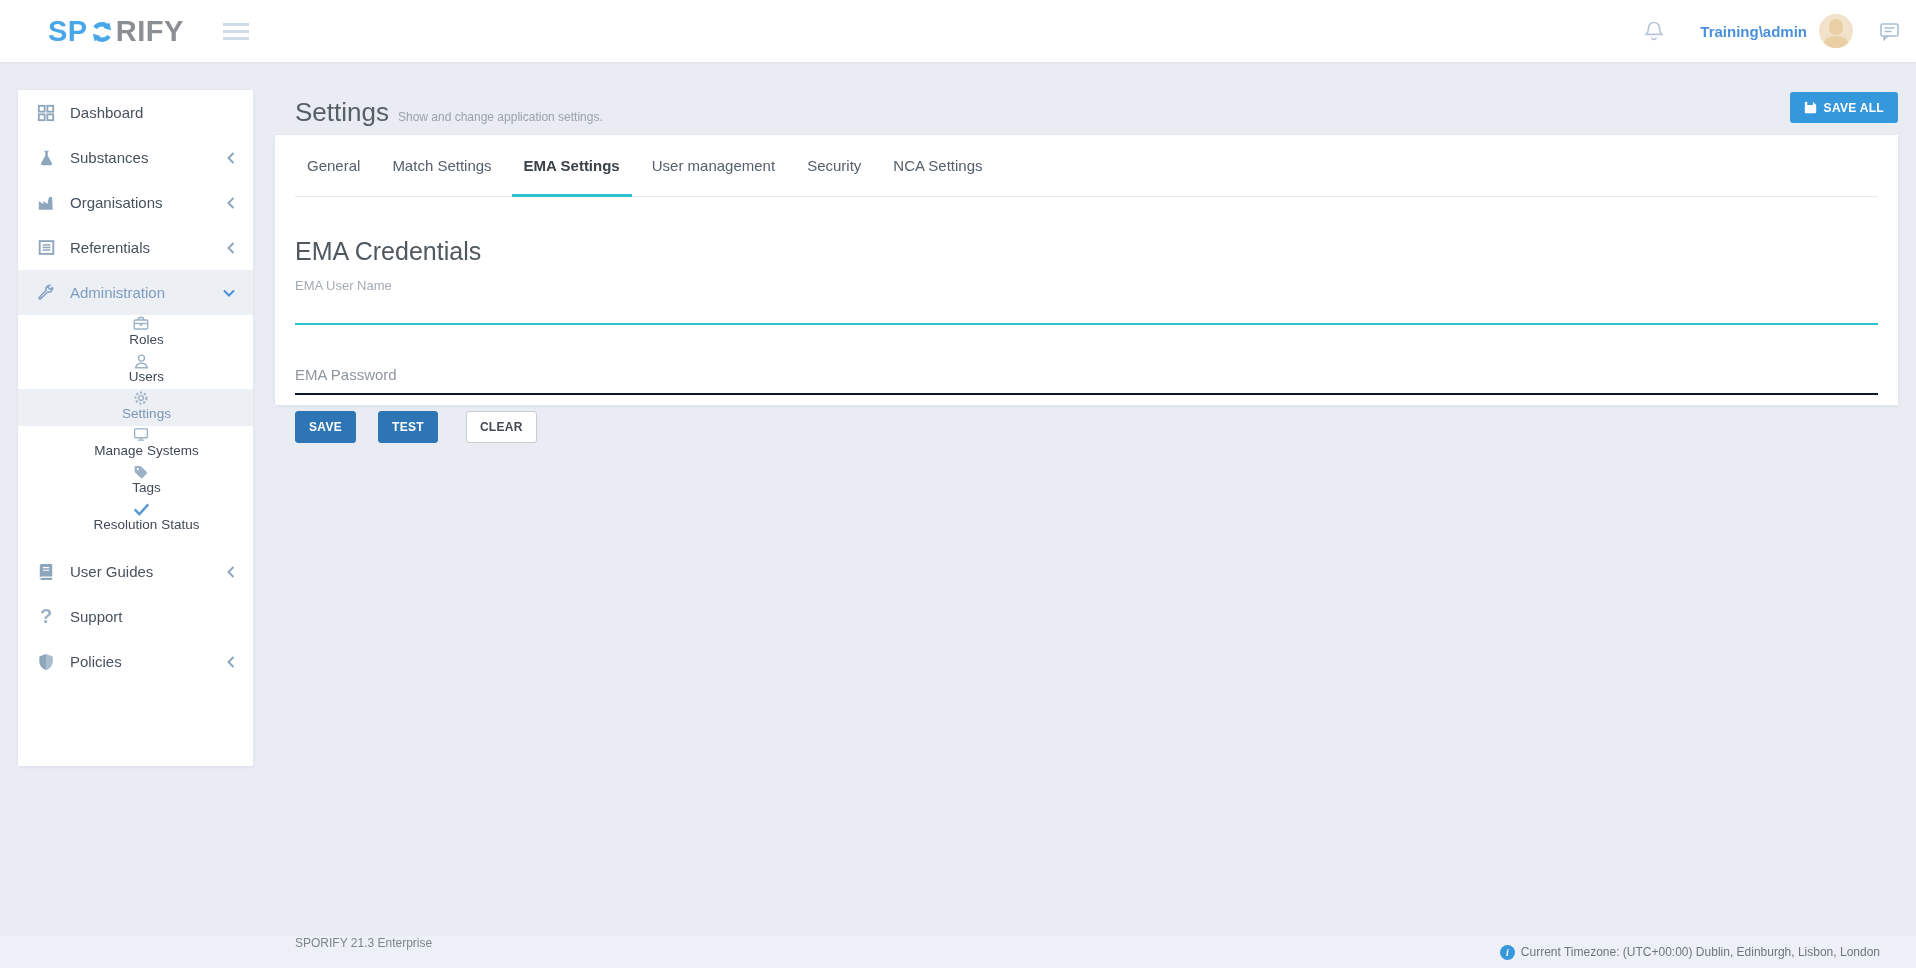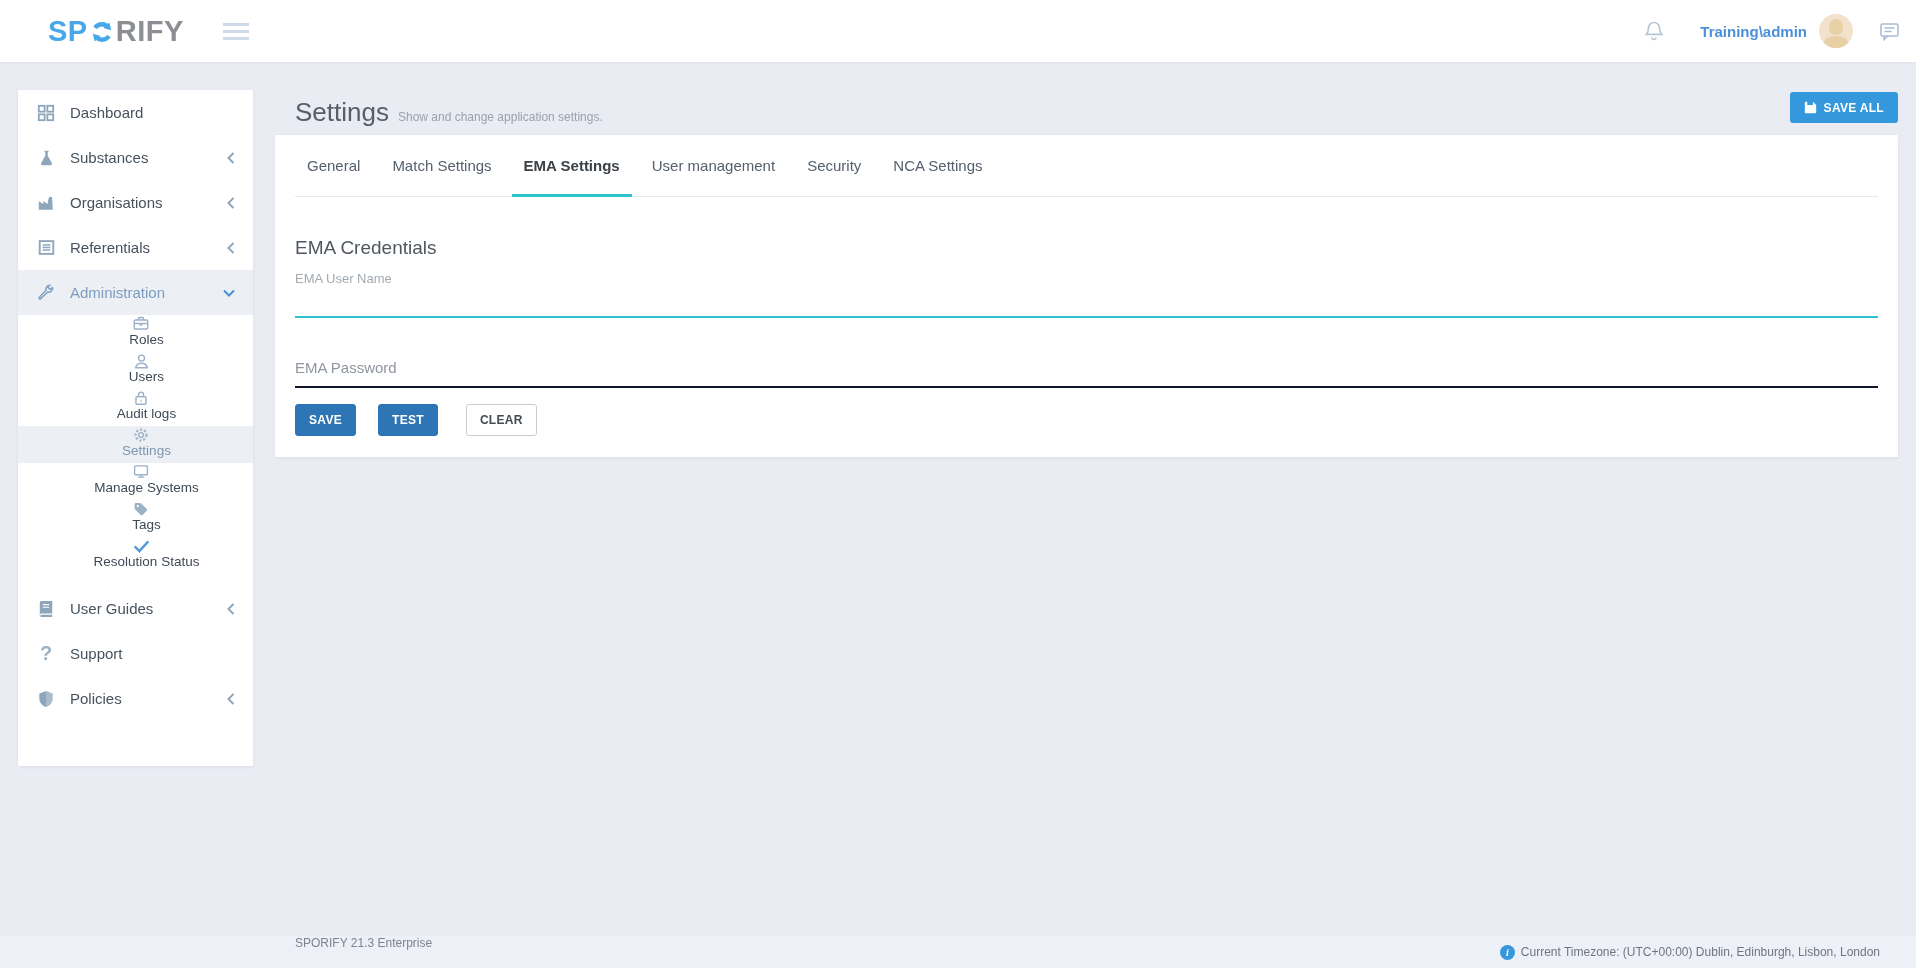--- a/index.html
+++ b/index.html
@@ -53,30 +53,30 @@
   .page-sub { font-size:12px; color:#9aa2ab; margin-left:9px; }
   .saveall-btn {
     position:absolute; right:18px; top:92px; height:31px; padding:0 14px;
     background:#3598dc; color:#fff; font-size:12px; font-weight:bold; letter-spacing:.3px;
     border:none; border-radius:3px; display:flex; align-items:center; gap:7px; cursor:pointer;
     font-family:inherit;
   }
 
   
   .card {
-    position:absolute; left:275px; right:18px; top:135px; height:322px;
+    position:absolute; left:275px; right:18px; top:135px; height:270px;
     background:#ffffff; box-shadow:0 1px 3px rgba(60,70,90,.08);
   }
   .tabs { margin:0 20px; display:flex; gap:8px; border-bottom:1px solid #e5e8eb; height:62px; }
   .tab { padding:0 12px; display:flex; align-items:center; font-size:15px; color:#55606c; position:relative; cursor:pointer; white-space:nowrap; }
   .tab.active { color:#3a4147; font-weight:600; }
   .tab.active::after { content:""; position:absolute; left:0; right:0; bottom:-1px; height:3px; background:#2cc2cf; }
 
   .form-area { padding:0 20px; }
-  .section-title { margin-top:40px; font-size:19px; font-weight:400; color:#4f575f; }
+  .section-title { margin-top:40px; font-size:25px; font-weight:400; color:#4f575f; }
   .field-label { margin-top:12px; font-size:13px; color:#a3abb2; }
   .input-user {
     display:block; width:100%; height:32px; border:none; outline:none;
     border-bottom:2px solid #2cc2cf; font-size:15px; color:#3f4a56; font-family:inherit; background:transparent;
   }
   .input-pass {
     display:block; width:100%; height:40px; margin-top:30px; border:none; outline:none;
     border-bottom:2px solid #0f172a; font-size:15px; color:#3f4a56; font-family:inherit; background:transparent;
   }
   .input-pass::placeholder { color:#8f969e; opacity:1; }
@@ -224,30 +224,20 @@
   <div class="sub-item">
     <span class="sicon">
       <svg width="15" height="16" viewBox="0 0 18 19" fill="none" stroke="currentColor" stroke-width="1.7">
         <circle cx="9" cy="6" r="3.6"></circle>
         <path d="M2 17.5c.8-3.6 3.4-5.3 7-5.3s6.2 1.7 7 5.3z"></path>
       </svg>
     </span>
     <span>Users</span>
   </div>
 
-  <div class="sub-item">
-    <span class="sicon">
-      <svg width="14" height="16" viewBox="0 0 16 19" fill="none" stroke="currentColor" stroke-width="1.7">
-        <rect x="2" y="8" width="12" height="9" rx="1.2"></rect>
-        <path d="M5 8V5.5a3 3 0 0 1 6 0V8"></path>
-        <path d="M8 11.5v2.5" stroke-width="1.4"></path>
-      </svg>
-    </span>
-    <span>Audit logs</span>
-  </div>
 
   <div class="sub-item active">
     <span class="sicon">
       <svg width="16" height="16" viewBox="0 0 20 20" fill="none" stroke="currentColor">
         <circle cx="10" cy="10" r="6.8" stroke-width="2.6" stroke-dasharray="2.6 2.4"></circle>
         <circle cx="10" cy="10" r="3" stroke-width="1.7"></circle>
       </svg>
     </span>
     <span>Settings</span>
   </div>

